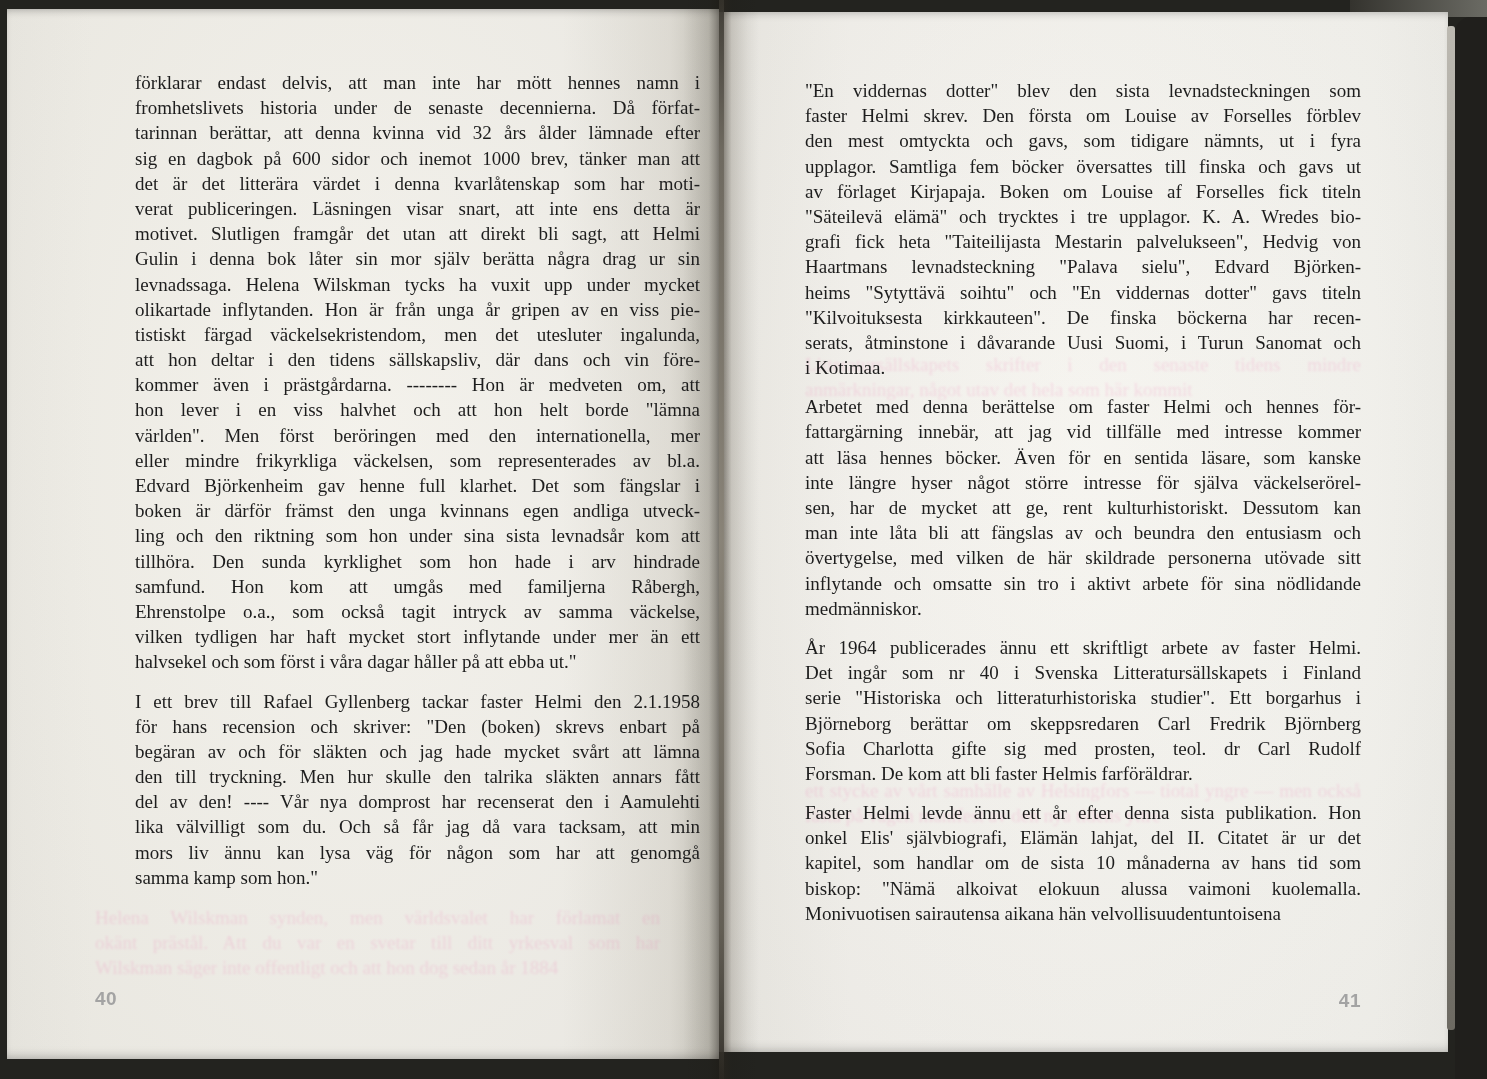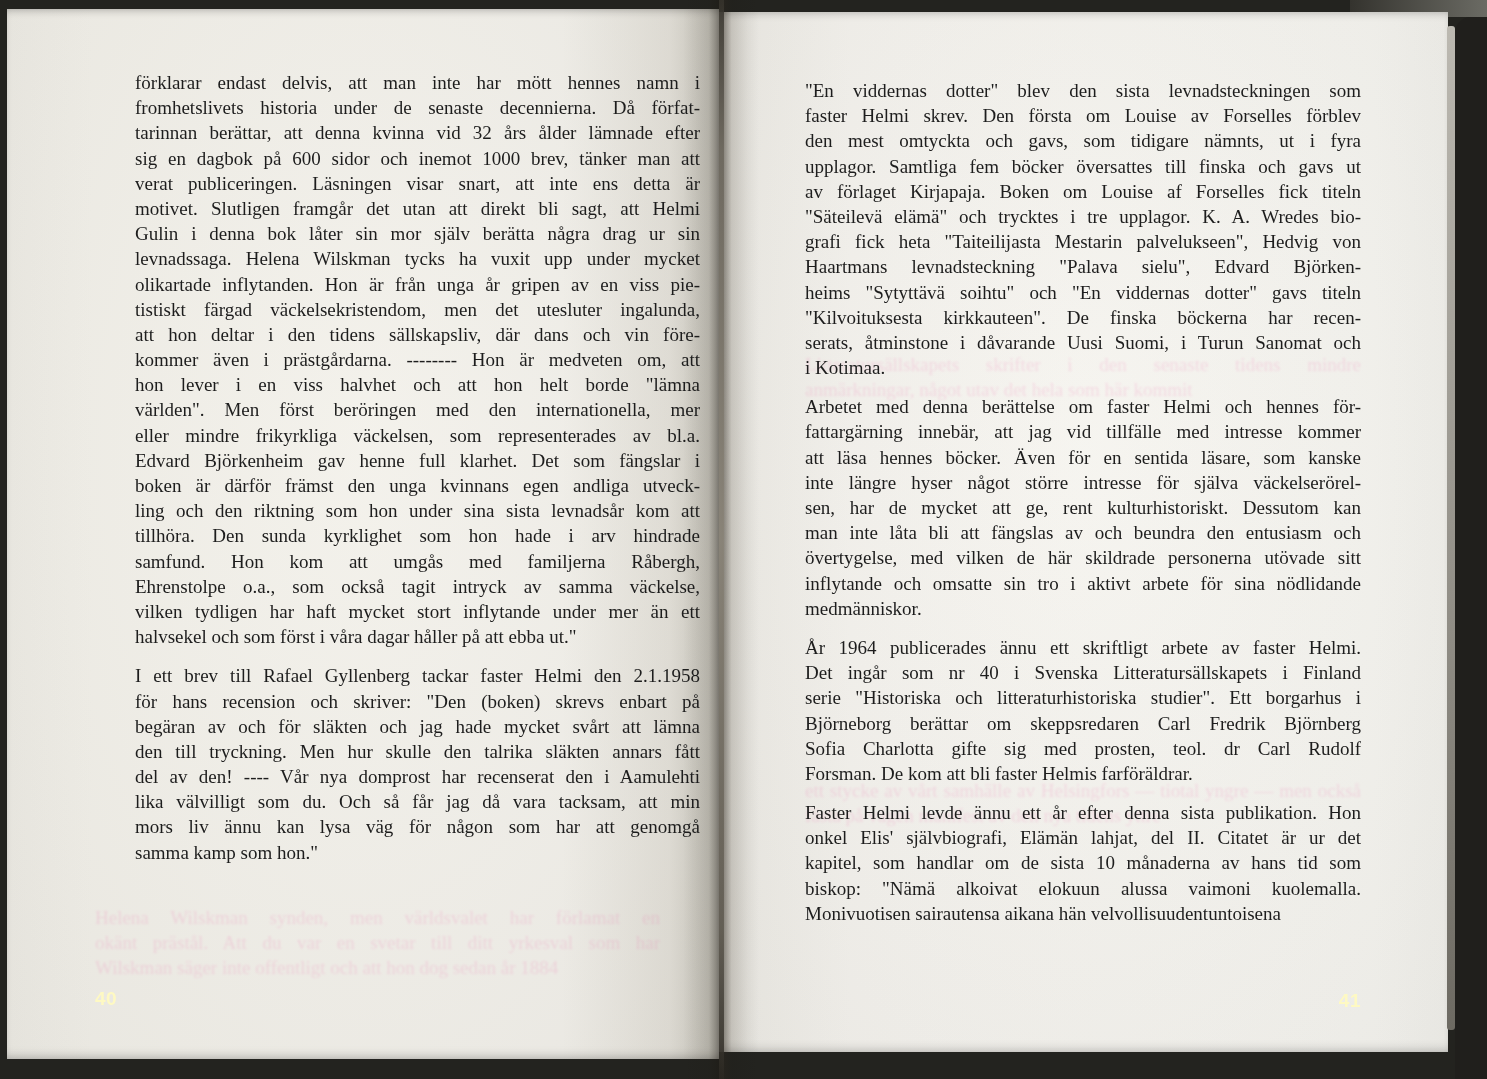--- a/index.html
+++ b/index.html
@@ -53,21 +53,21 @@
   
   .bleed{position:absolute;z-index:1;color:#ec4899;opacity:0.15;filter:blur(0.8px);
     font-size:19px;pointer-events:none;}
   .bleed .line{height:25.2px;line-height:25.2px;}
   #bleed-left{left:95px;top:905px;width:565px;}
   #bleed-right-top{left:805px;top:352px;width:556px;}
   #bleed-right-mid{left:805px;top:778px;width:556px;}
 
   
   .page-number{position:absolute;z-index:2;font-family:"Liberation Sans", sans-serif;
-    font-weight:bold;font-size:19px;color:#fef9c3;letter-spacing:0.5px;}
+    font-weight:bold;font-size:19px;color:#a3a3a3;letter-spacing:0.5px;}
   #pn-left{left:95px;top:988px;}
   #pn-right{left:805px;top:990px;width:556px;text-align:right;}
 </style>
 </head>
 <body>
 
 <div class="scene">
 
   <div class="lid-strip"></div>
   <div class="mat-corner"></div>
@@ -89,20 +89,21 @@
       <div class="line">ett stycke av vårt samhälle av Helsingfors — tiotal yngre — men också</div>
       <div class="line last">fästa på vägen manifest av den nya tidens yttre</div>
     </div>
 
   <div class="text-col" id="left-col">
     <div class="para">
         <div class="line">förklarar endast delvis, att man inte har mött hennes namn i</div>
         <div class="line">fromhetslivets historia under de senaste decennierna. Då förfat-</div>
         <div class="line">tarinnan berättar, att denna kvinna vid 32 års ålder lämnade efter</div>
         <div class="line">sig en dagbok på 600 sidor och inemot 1000 brev, tänker man att</div>
+        <div class="line">det är det litterära värdet i denna kvarlåtenskap som har moti-</div>
         <div class="line">verat publiceringen. Läsningen visar snart, att inte ens detta är</div>
         <div class="line">motivet. Slutligen framgår det utan att direkt bli sagt, att Helmi</div>
         <div class="line">Gulin i denna bok låter sin mor själv berätta några drag ur sin</div>
         <div class="line">levnadssaga. Helena Wilskman tycks ha vuxit upp under mycket</div>
         <div class="line">olikartade inflytanden. Hon är från unga år gripen av en viss pie-</div>
         <div class="line">tistiskt färgad väckelsekristendom, men det utesluter ingalunda,</div>
         <div class="line">att hon deltar i den tidens sällskapsliv, där dans och vin före-</div>
         <div class="line">kommer även i prästgårdarna. -------- Hon är medveten om, att</div>
         <div class="line">hon lever i en viss halvhet och att hon helt borde "lämna</div>
         <div class="line">världen". Men först beröringen med den internationella, mer</div>

